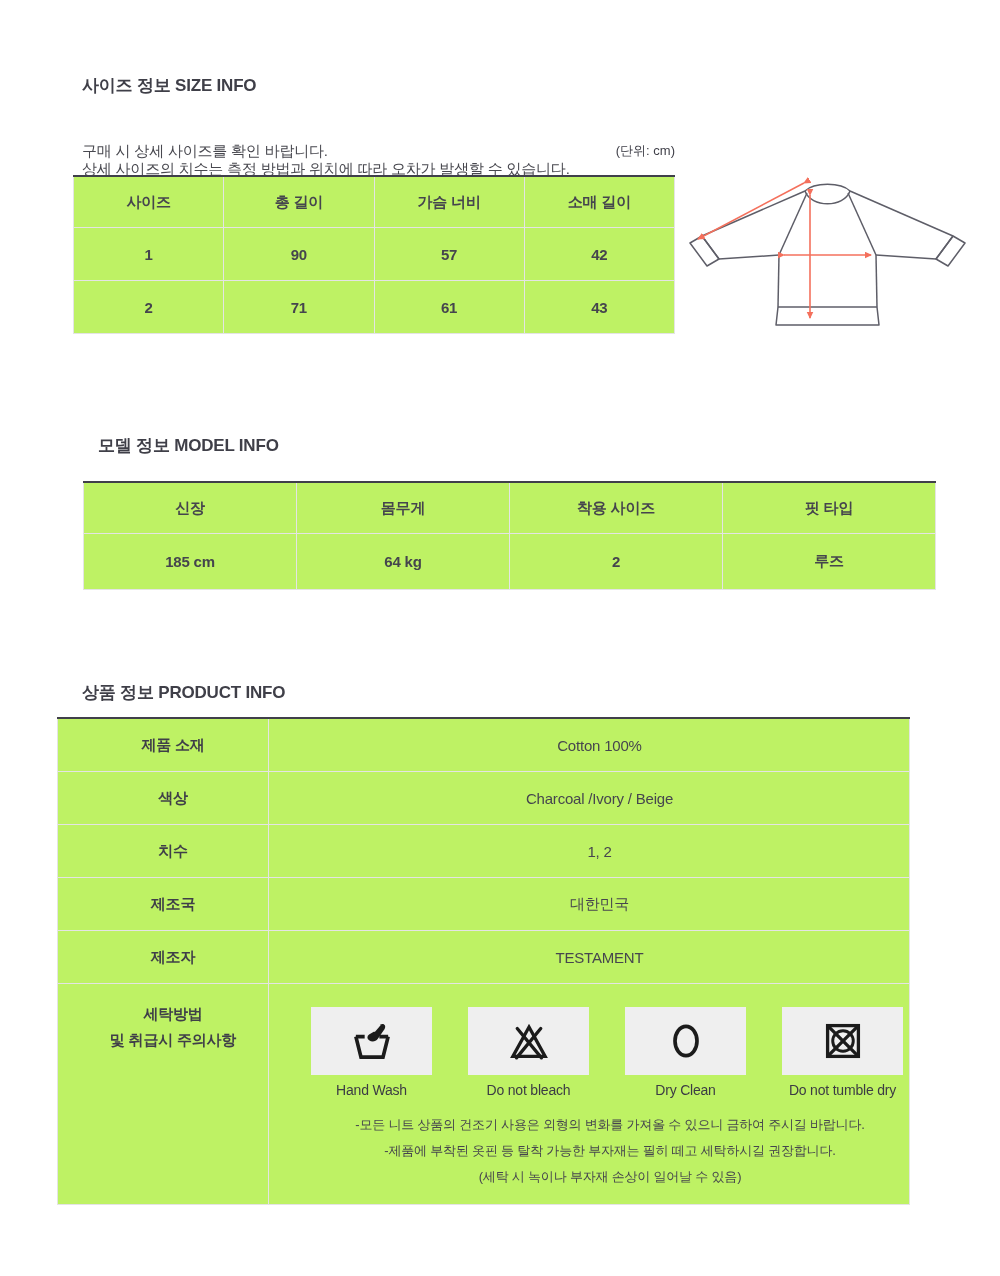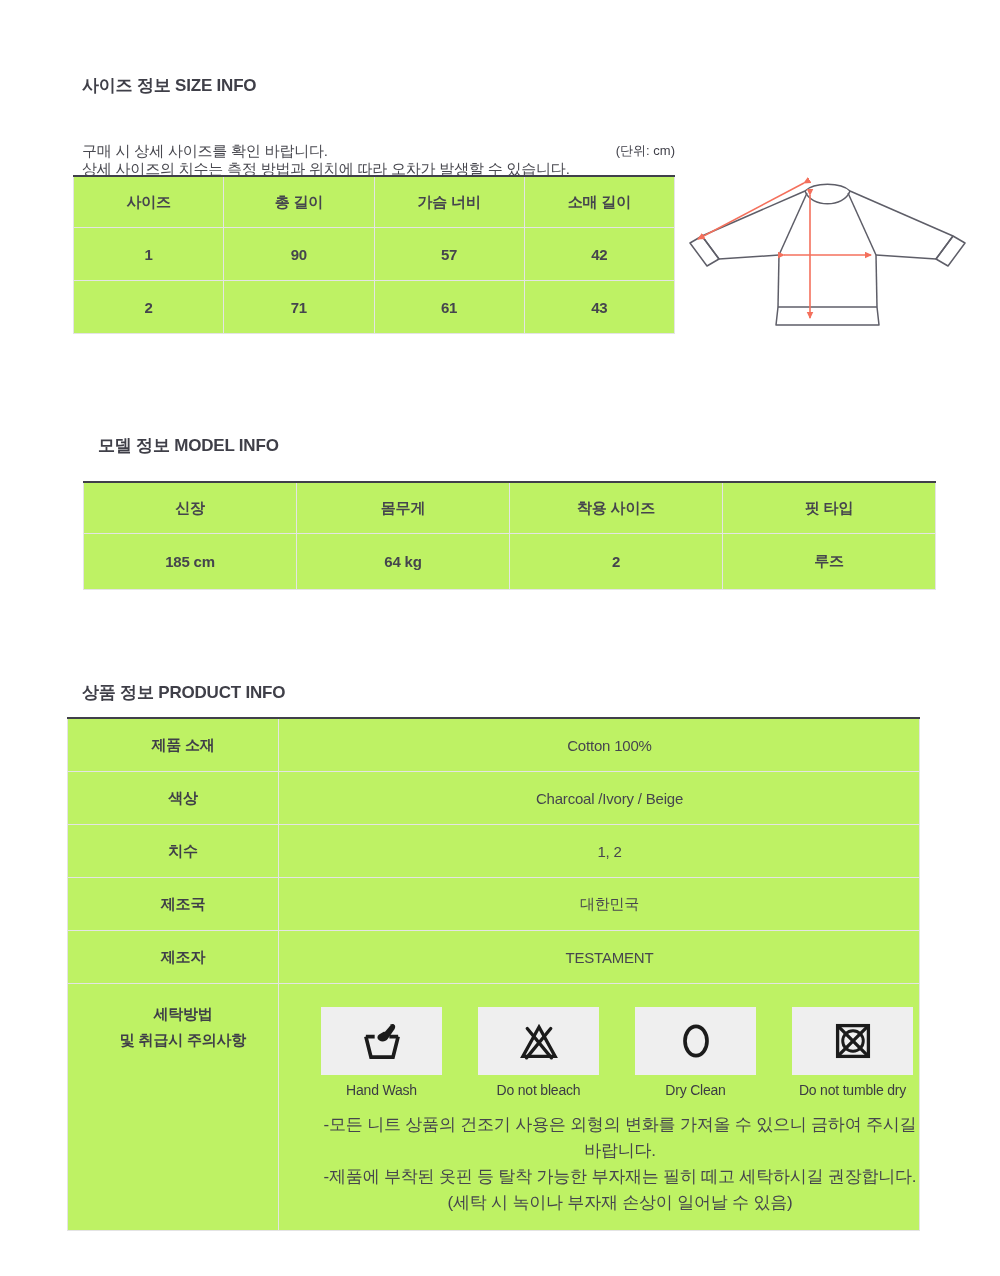--- a/index.html
+++ b/index.html
@@ -39,21 +39,21 @@
   .care-item{width:121px;display:flex;flex-direction:column;align-items:center;}
   .care-box{
     width:121px;height:68px;background:#efefef;
     display:flex;align-items:center;justify-content:center;
   }
   .care-caption{
     margin-top:7px;font-size:14px;color:#3c3c44;font-weight:400;
     white-space:nowrap;letter-spacing:-0.2px;
   }
   .care-notes{margin-top:14px;}
-  .care-note{font-size:17px;line-height:26px;color:#45454d;letter-spacing:-0.2px;}
+  .care-note{font-size:13px;line-height:26px;color:#45454d;letter-spacing:-0.2px;}
 </style>
 </head>
 <body>
 
 <div class="abs" style="left:82px;top:74px;">
   <span class="section-title">사이즈 정보 SIZE INFO</span>
 </div>
 <div class="abs desc" style="left:82px;top:115px;margin-top:45px;">상세 사이즈의 치수는 측정 방법과 위치에 따라 오차가 발생할 수 있습니다.</div>
 <div class="abs desc" style="left:82px;top:142px;">구매 시 상세 사이즈를 확인 바랍니다.</div>
 <div class="abs unit-note" style="left:475px;top:142px;width:200px;">(단위: cm)</div>
@@ -139,21 +139,21 @@
       <td style="height:55px;">2</td>
       <td style="height:55px;">루즈</td>
     </tr>
   </tbody>
 </table>
 
 <div class="abs" style="left:82px;top:681px;">
   <span class="section-title">상품 정보 PRODUCT INFO</span>
 </div>
 
-<table class="info-table product-table abs" style="left:67px;top:717px;width:853px;">
+<table class="info-table product-table abs" style="left:57px;top:717px;width:853px;">
   <tbody>
     <tr>
       <td class="lbl">제품 소재</td>
       <td class="val">Cotton 100%</td>
     </tr>
     <tr>
       <td class="lbl">색상</td>
       <td class="val">Charcoal /Ivory / Beige</td>
     </tr>
     <tr>

